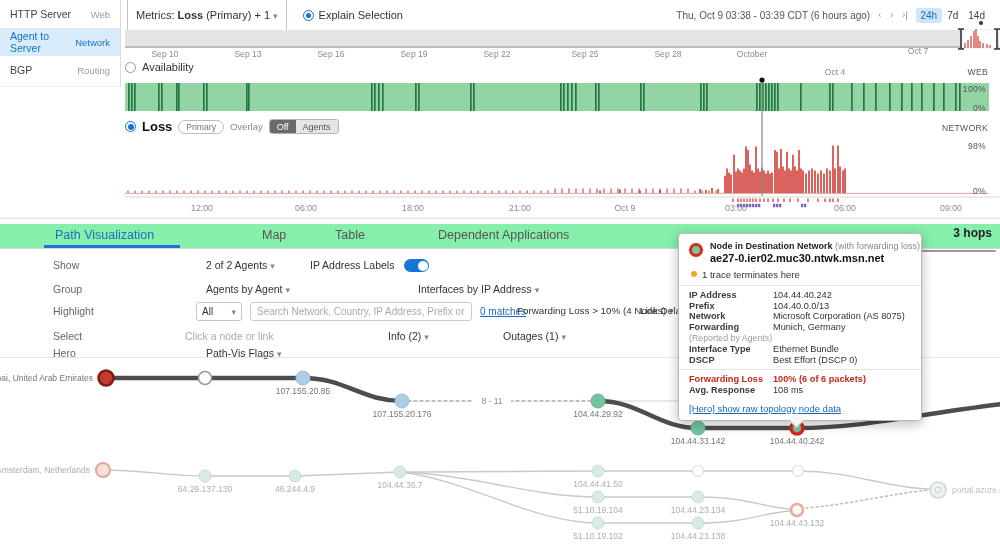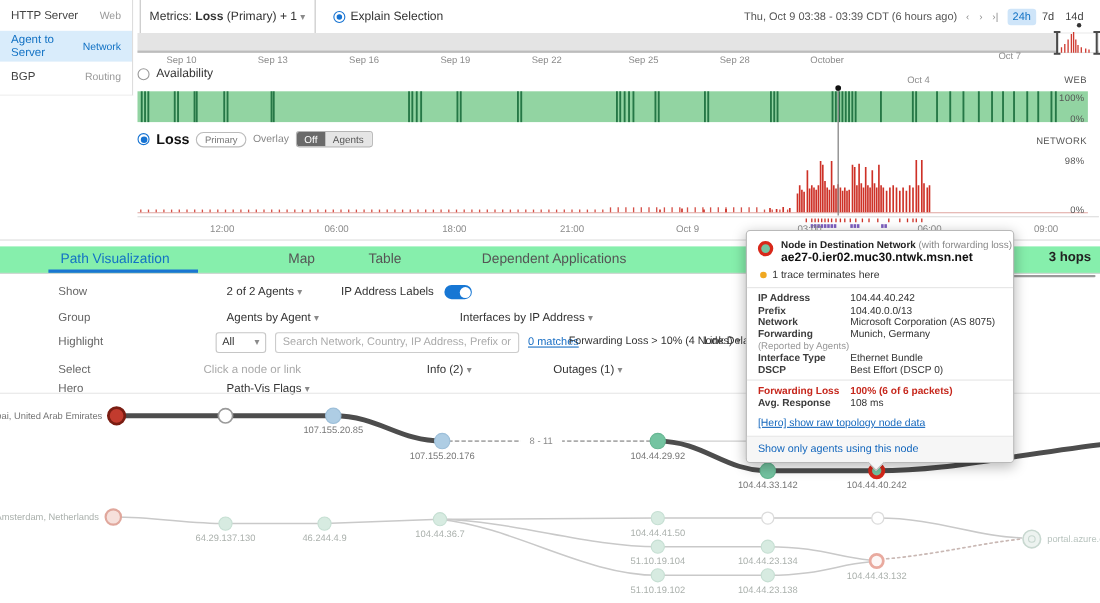--- a/index.html
+++ b/index.html
@@ -622,15 +622,14 @@
     <div class="tt-row red">
         <span class="l">Forwarding Loss</span>
         <span class="v">100% (6 of 6 packets)</span>
       </div>
     <div class="tt-row">
         <span class="l">Avg. Response</span>
         <span class="v">108 ms</span>
       </div>
   </div>
   <span class="tt-link">[Hero] show raw topology node data</span>
-  <div class="tt-footer">Show only agents using this node</div>
   <div class="tt-arrow"></div>
 </div>
 
 </body></html>

